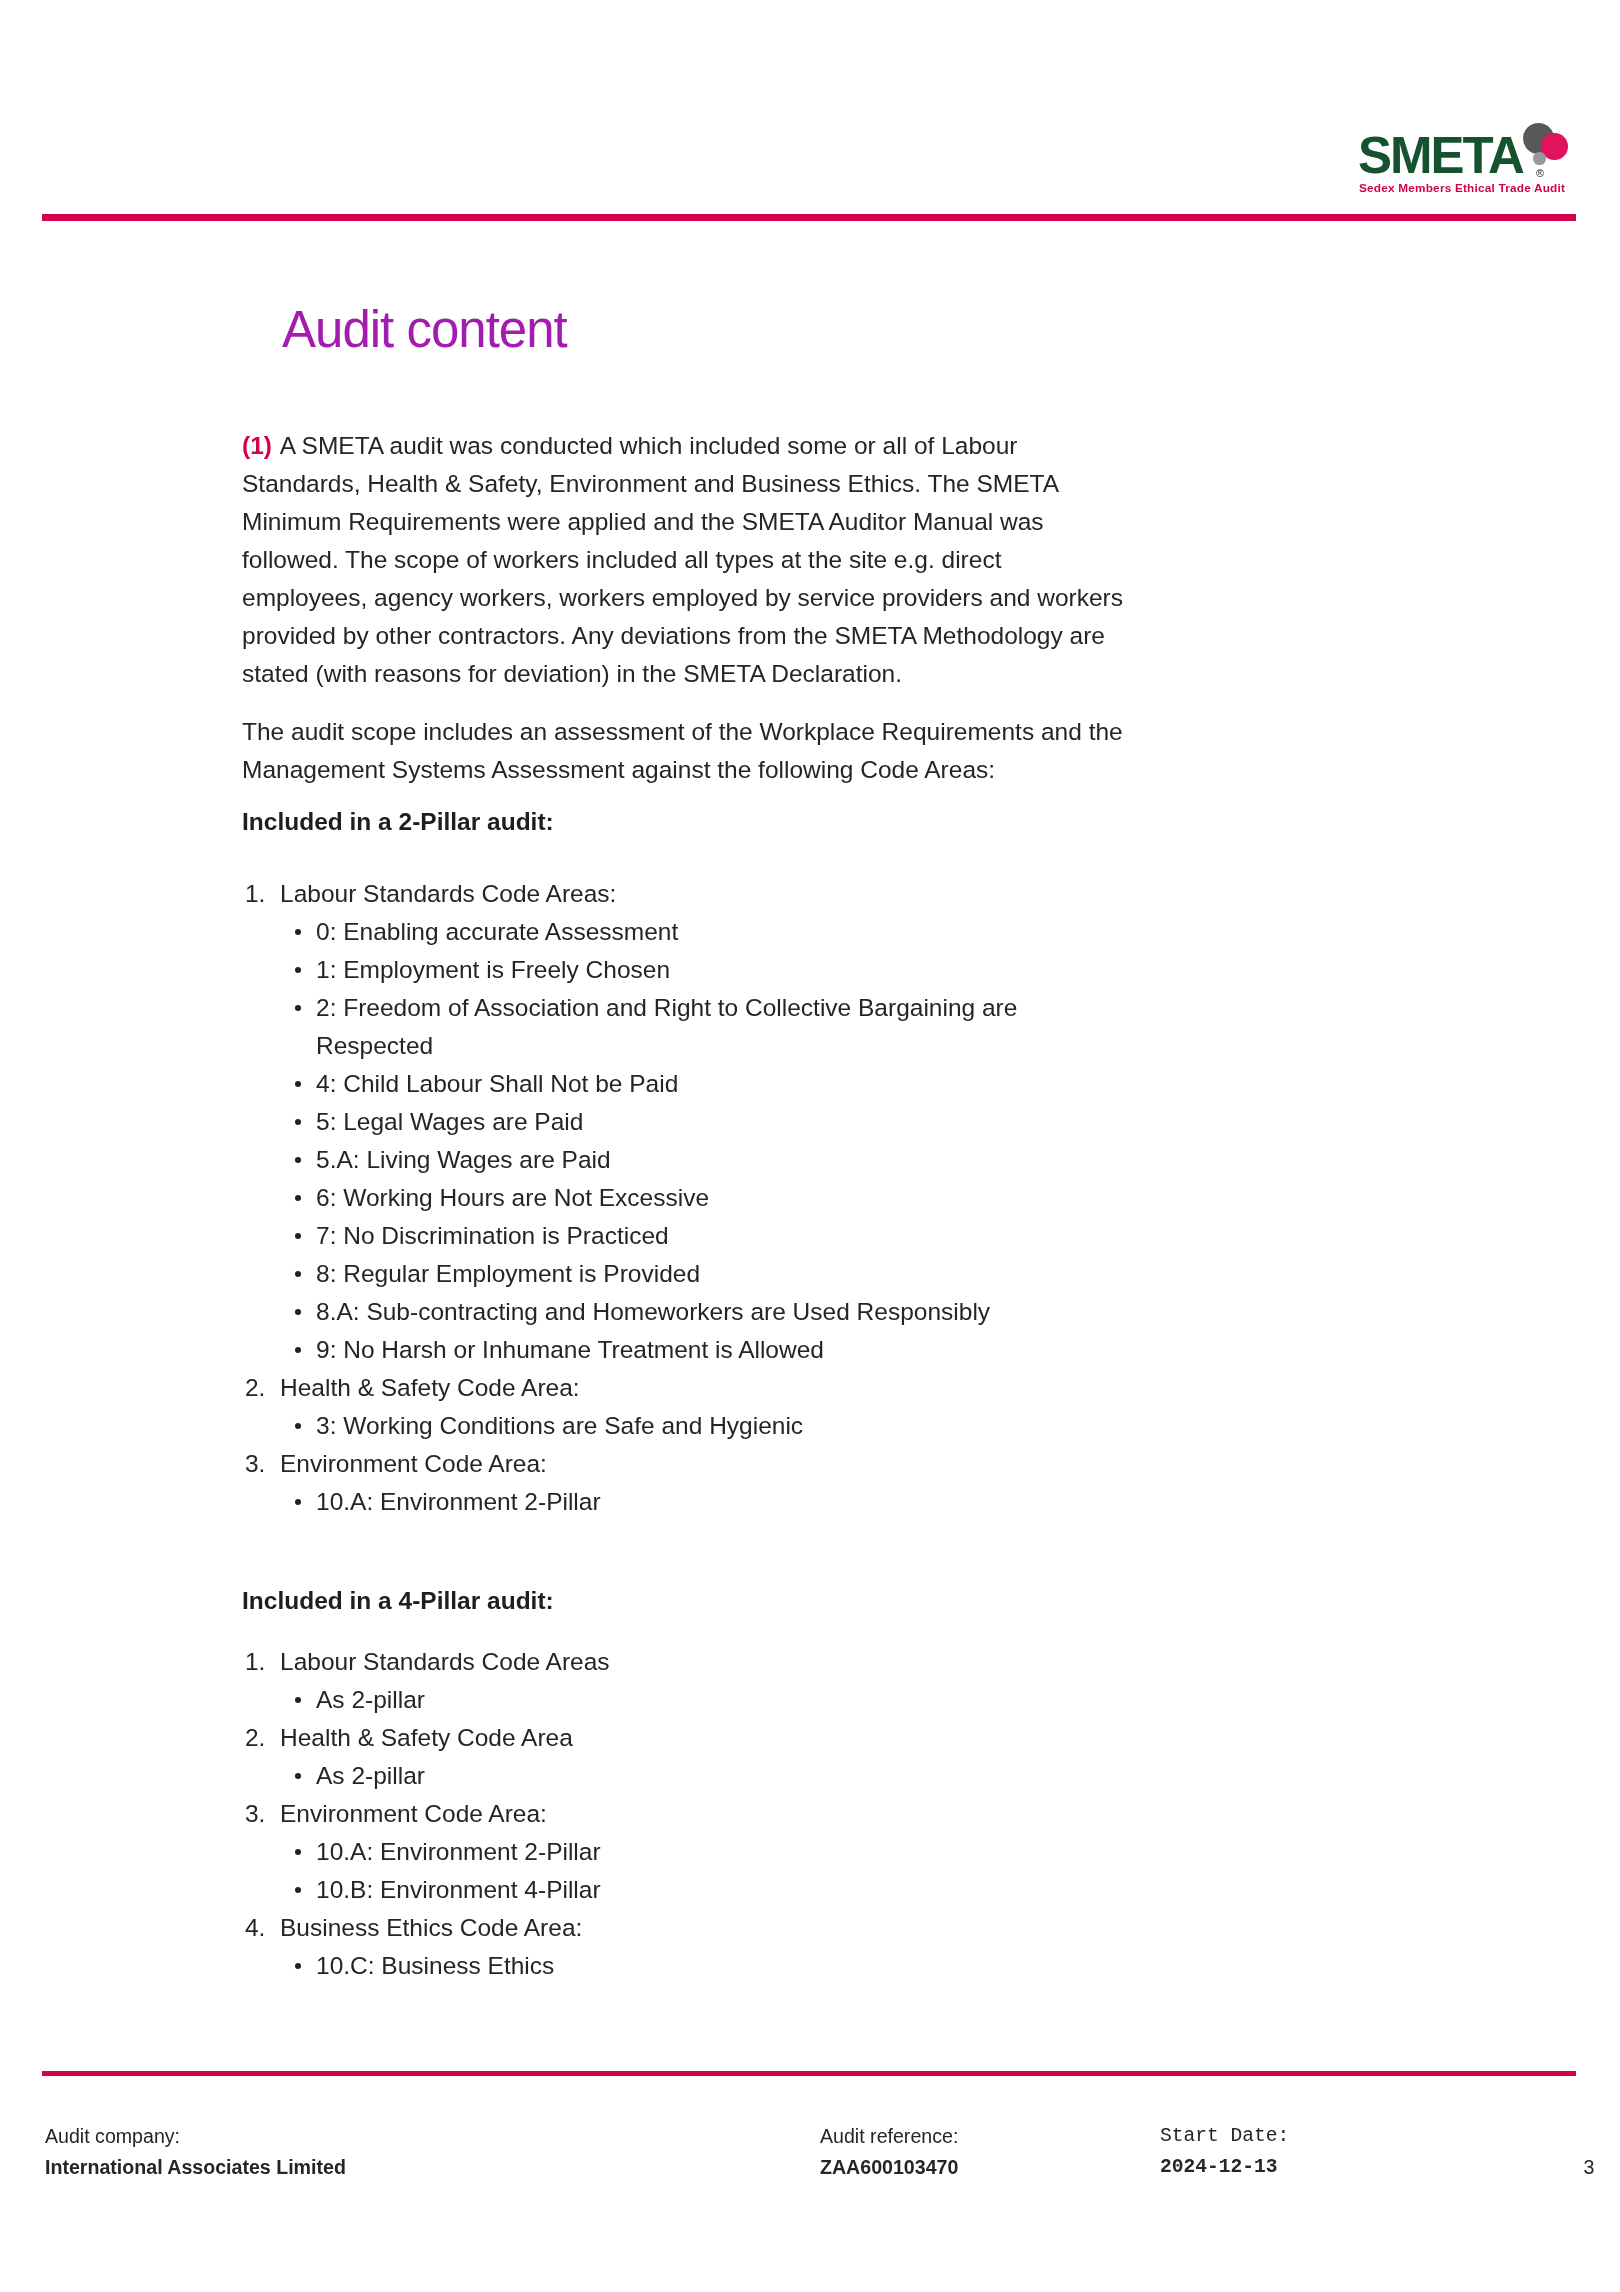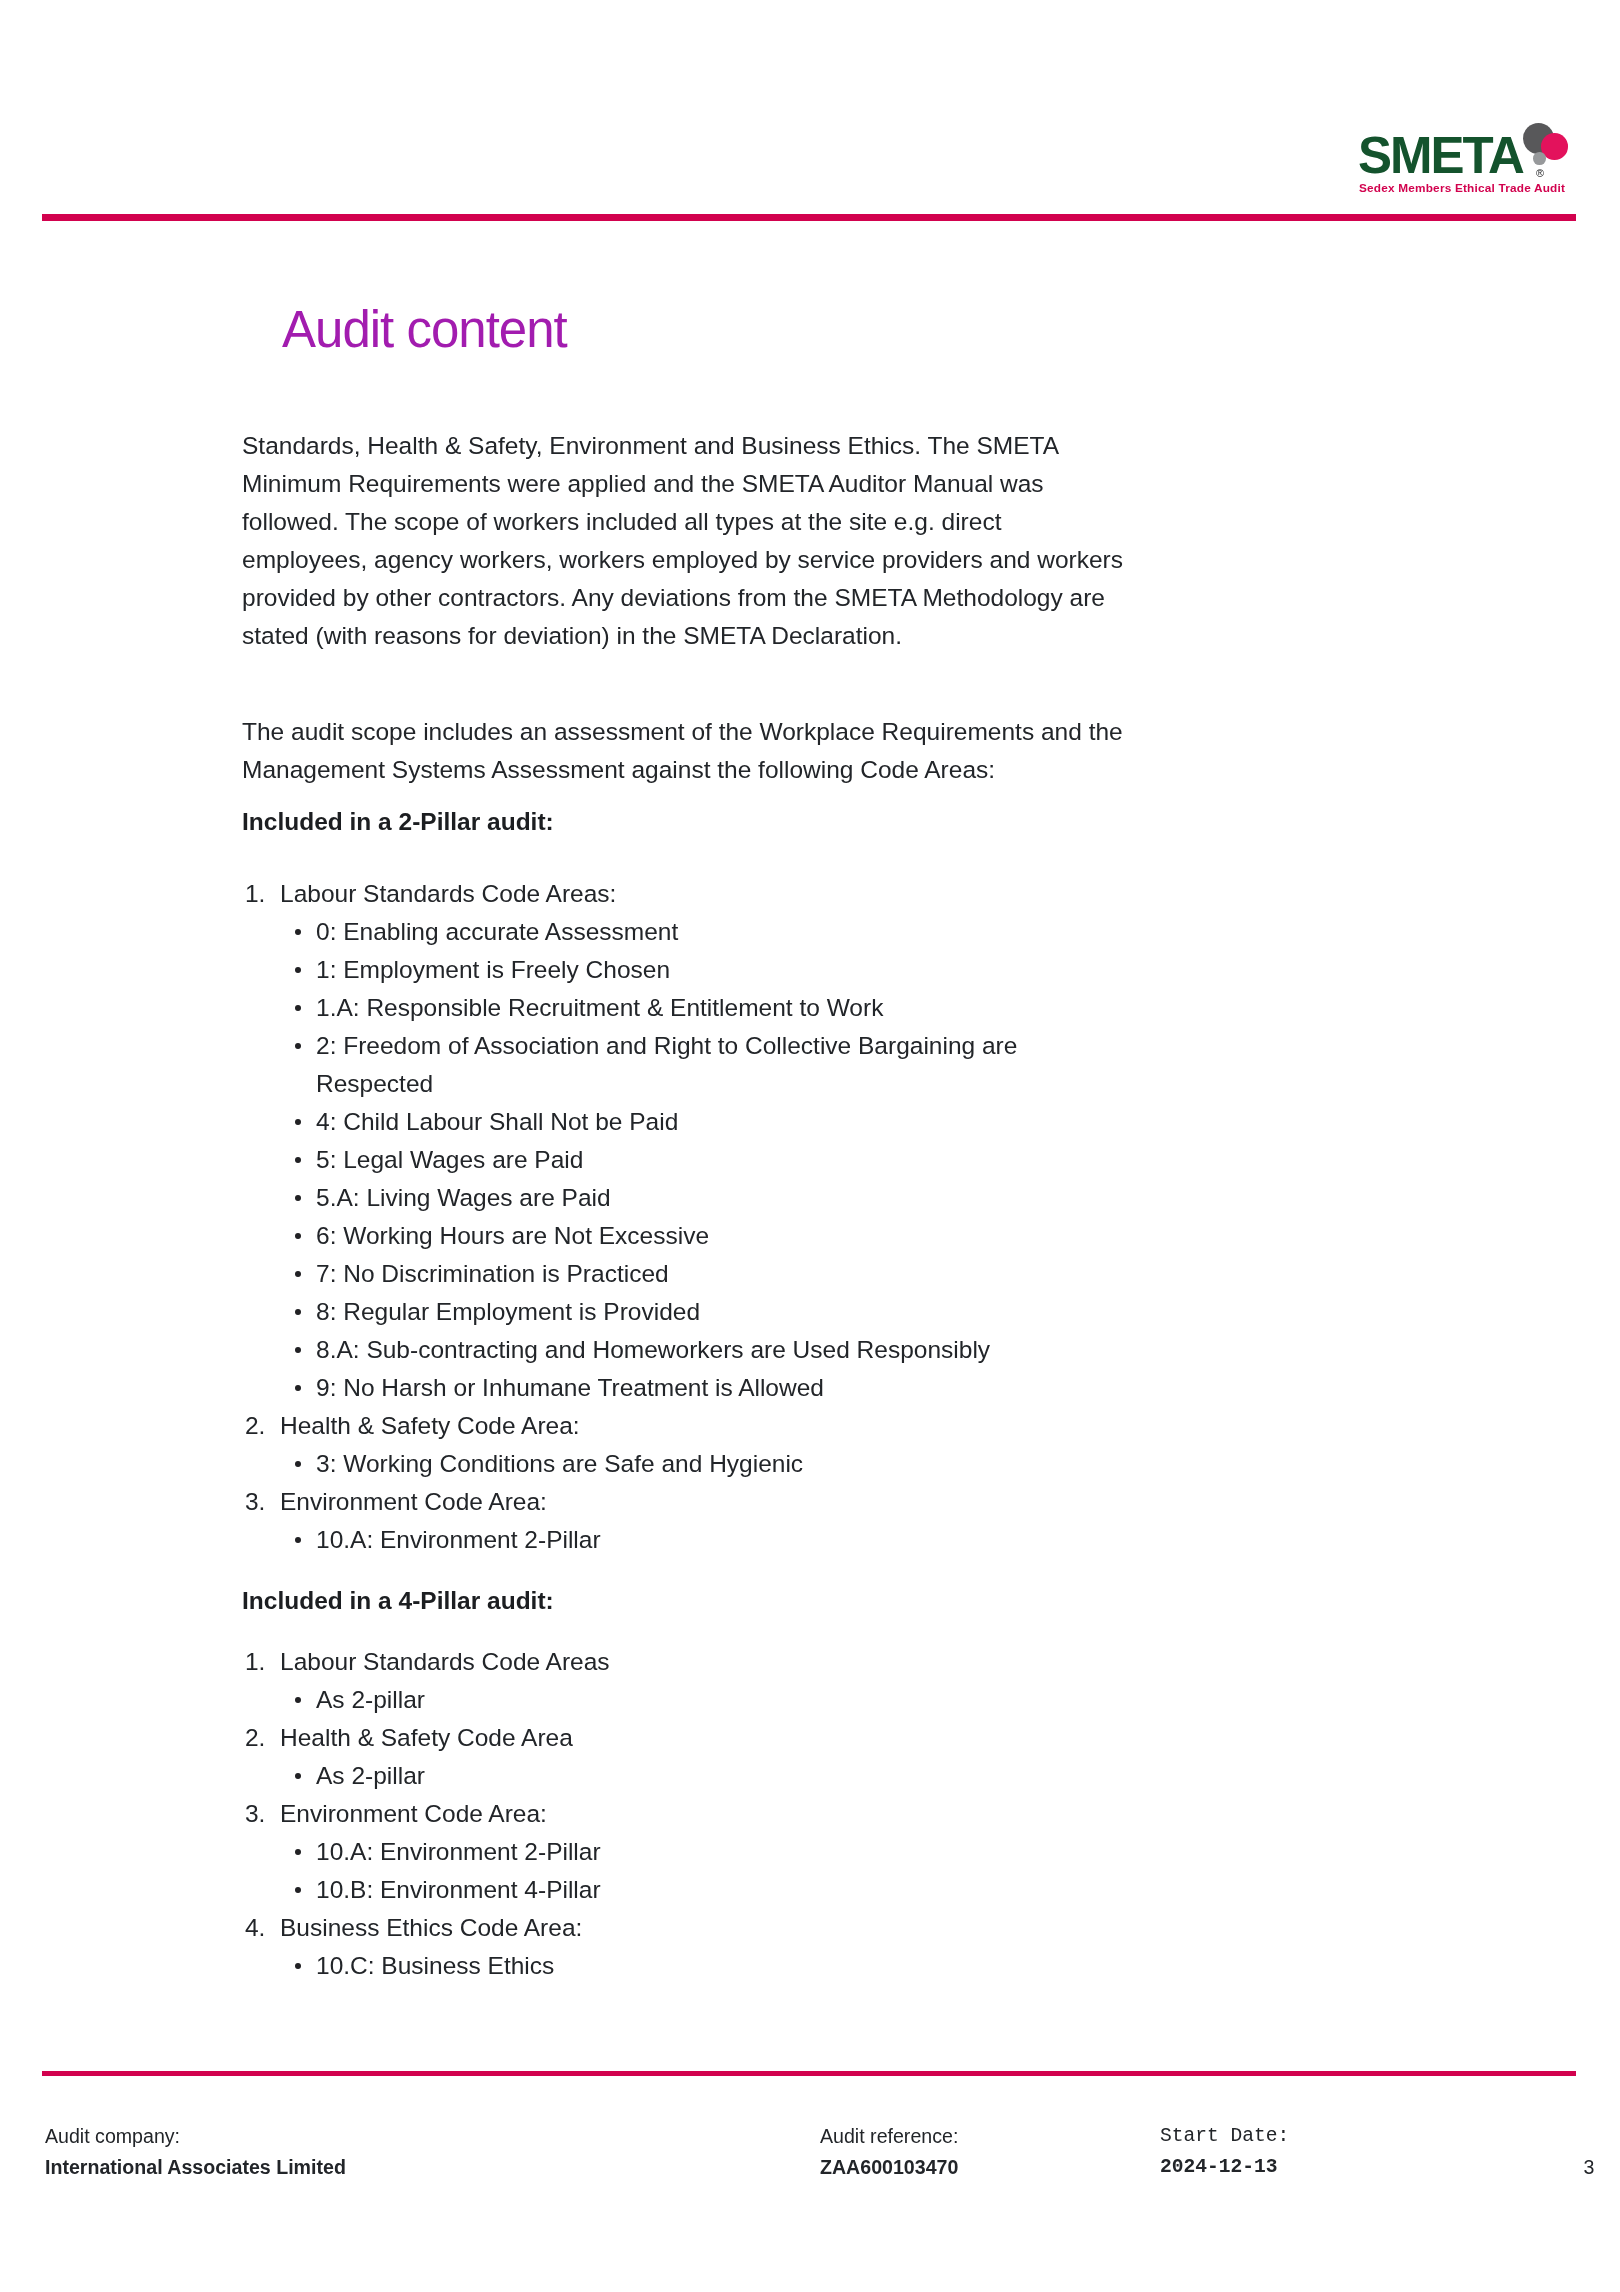--- a/index.html
+++ b/index.html
@@ -70,20 +70,21 @@
 <div class="abs logo-dot dot-pink"></div>
 <div class="abs logo-dot dot-small"></div>
 <div class="abs logo-reg">®</div>
 <div class="abs logo-tagline">Sedex Members Ethical Trade Audit</div>
 
 <div class="abs rule-top"></div>
 
 <h1 class="abs page-title">Audit content</h1>
 
 <div class="abs para p1">
+  <div class="line"><span class="accent-marker">(1)</span><span>A SMETA audit was conducted which included some or all of Labour</span></div>
   <div class="line">Standards, Health &amp; Safety, Environment and Business Ethics. The SMETA</div>
   <div class="line">Minimum Requirements were applied and the SMETA Auditor Manual was</div>
   <div class="line">followed. The scope of workers included all types at the site e.g. direct</div>
   <div class="line">employees, agency workers, workers employed by service providers and workers</div>
   <div class="line">provided by other contractors. Any deviations from the SMETA Methodology are</div>
   <div class="line">stated (with reasons for deviation) in the SMETA Declaration.</div>
 </div>
 
 <div class="abs para p2">
   <div class="line">The audit scope includes an assessment of the Workplace Requirements and the</div>
@@ -105,25 +106,20 @@
       <span class="txt">0: Enabling accurate Assessment</span>
     </div>
     <div class="row bullet">
 
       <span class="dot"></span>
       <span class="txt">1: Employment is Freely Chosen</span>
     </div>
     <div class="row bullet">
 
       <span class="dot"></span>
-      <span class="txt">1.A: Responsible Recruitment &amp; Entitlement to Work</span>
-    </div>
-    <div class="row bullet">
-
-      <span class="dot"></span>
       <span class="txt">2: Freedom of Association and Right to Collective Bargaining are</span>
     </div>
     <div class="row cont">
 
       <span class="txt">Respected</span>
     </div>
     <div class="row bullet">
 
       <span class="dot"></span>
       <span class="txt">4: Child Labour Shall Not be Paid</span>

